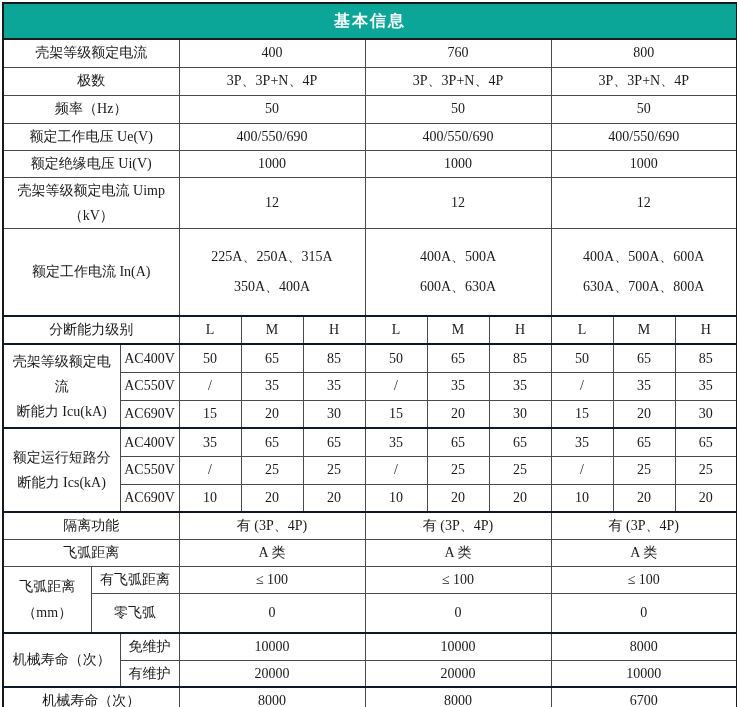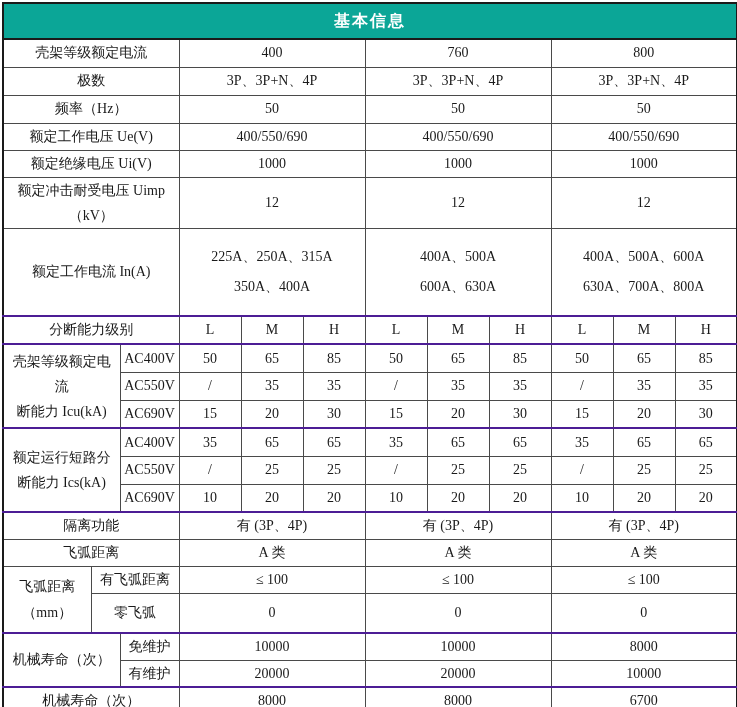--- a/index.html
+++ b/index.html
@@ -28,21 +28,21 @@
     color: #ffffff;
     font-size: 16px;
     font-weight: bold;
     letter-spacing: 2px;
     border-bottom: 2px solid #1a1a1a;
   }
   tr.h27 { height: 27px; }
   tr.h26 { height: 40px; }
   tr.h51 { height: 51px; }
   tr.h88 { height: 88px; }
-  tr.sect > td { border-top: 2px solid #4c1d95; }
+  tr.sect > td { border-top: 2px solid #0f172a; }
   td.gs { border-left: 2px solid #3f3f3f; }
   td.sm { font-size: 13px; }
   .ln { display: block; line-height: 1.8; }
   .lnw { display: block; line-height: 2.15; font-family: Liberation Serif, serif; }
 </style>
 </head>
 <body>
 
 <table class="spec">
   <colgroup>
@@ -95,21 +95,21 @@
 
   <tr class="h27">
     <td colspan="3">额定绝缘电压 Ui(V)</td>
     <td colspan="3" class="gs">1000</td>
     <td colspan="3" class="gs">1000</td>
     <td colspan="3" class="gs">1000</td>
   </tr>
 
   <tr class="h51">
     <td colspan="3">
-      <span class="ln">额定冲击耐受电压 Uimp</span>
+      <span class="ln">壳架等级额定电流 Uimp</span>
       <span class="ln">（kV）</span>
     </td>
     <td colspan="3" class="gs">12</td>
     <td colspan="3" class="gs">12</td>
     <td colspan="3" class="gs">12</td>
   </tr>
 
   <tr class="h88">
     <td colspan="3">额定工作电流 In(A)</td>
     <td colspan="3" class="gs">

